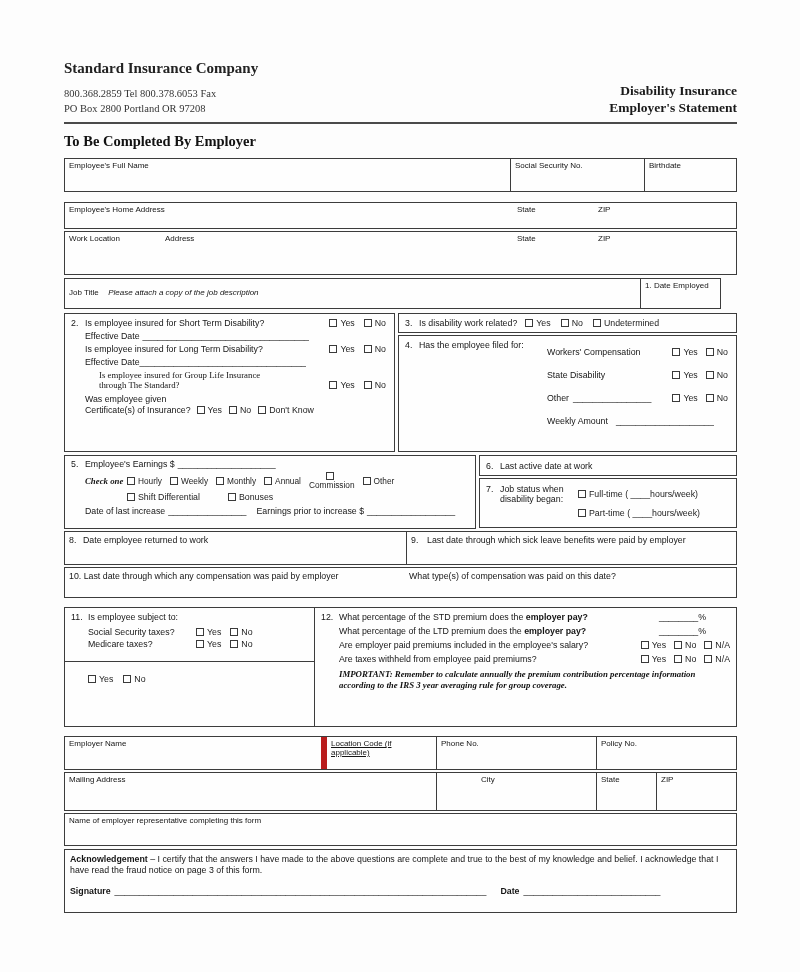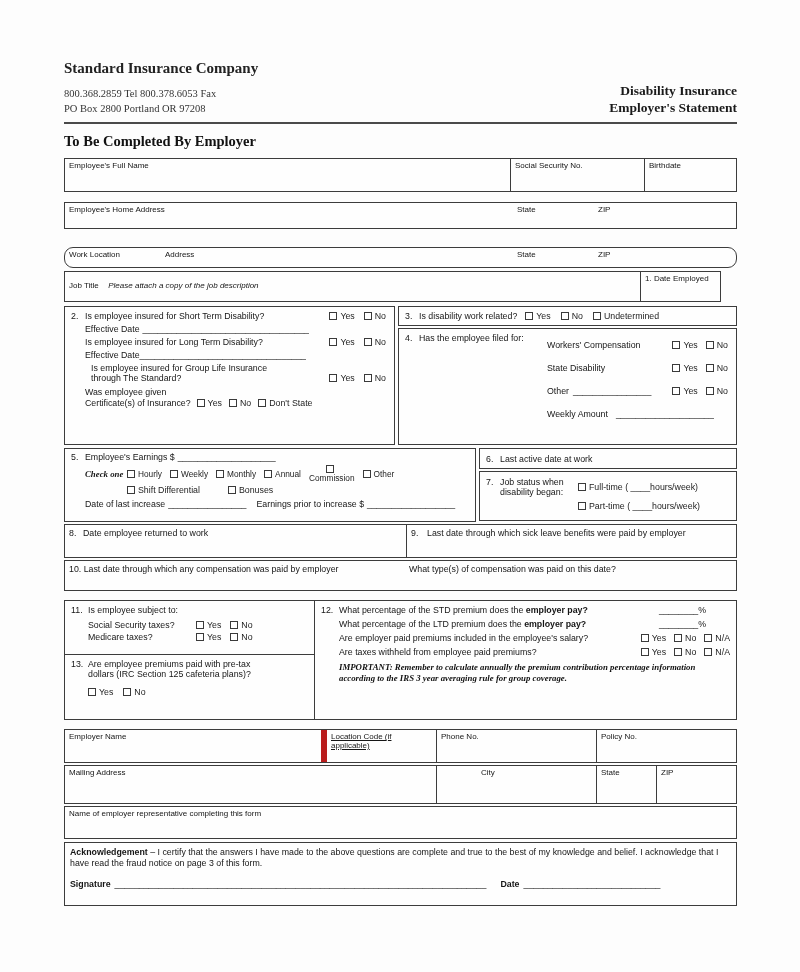--- a/index.html
+++ b/index.html
@@ -76,21 +76,21 @@
         <div class="c c2 lbl">Social Security No.</div>
         <div class="c c3 lbl">Birthdate</div>
       </div>
 
       <div class="box" style="height:27px; margin-top:10px;">
         <span class="lbl abs" style="left:4px;">Employee's Home Address</span>
         <span class="lbl abs" style="left:452px;">State</span>
         <span class="lbl abs" style="left:533px;">ZIP</span>
       </div>
 
-      <div class="box" style="height:21px; margin-top:18px;border-radius:9px;">
+      <div class="box" style="height:44px; margin-top:2px;">
         <span class="lbl abs" style="left:4px;">Work Location</span>
         <span class="lbl abs" style="left:100px;">Address</span>
         <span class="lbl abs" style="left:452px;">State</span>
         <span class="lbl abs" style="left:533px;">ZIP</span>
       </div>
 
       <div class="box" style="height:31px; margin-top:3px; width:657px; display:flex;">
         <div class="bcell" style="flex:1;">
           <span class="lbl">Job Title</span>
           <span class="lbl it" style="margin-left:5px;">Please attach a copy of the job description</span>
@@ -127,21 +127,21 @@
           <span class="cbg" style="margin-left:9px;">
               <span class="cb"></span>
               <span>No</span>
             </span>
         </div>
         <div class="q2line" style="margin-left:14px;">
           <span class="q">Effective Date</span>
           <span class="q blank">__________________________________</span>
         </div>
         <div class="q2line" style="align-items:flex-end;">
-          <span style="margin-left:20px;">
+          <span style="margin-left:28px;font-family:Liberation Serif, serif;">
             <span class="q" style="display:block;">Is employee insured for Group Life Insurance</span>
             <span class="q" style="display:block;">through The Standard?</span>
           </span>
           <span class="cbg mla">
               <span class="cb"></span>
               <span>Yes</span>
             </span>
           <span class="cbg" style="margin-left:9px;">
               <span class="cb"></span>
               <span>No</span>
@@ -155,21 +155,21 @@
           <span class="cbg" style="margin-left:6px;">
               <span class="cb"></span>
               <span>Yes</span>
             </span>
           <span class="cbg" style="margin-left:7px;">
               <span class="cb"></span>
               <span>No</span>
             </span>
           <span class="cbg" style="margin-left:7px;">
               <span class="cb"></span>
-              <span>Don't State</span>
+              <span>Don't Know</span>
             </span>
         </div>
       </div>
 
       <div style="width:339px; margin-left:3px;">
         <div class="box line" style="height:20px; padding:0 4px 0 6px;">
           <span class="q num">3.</span>
           <span class="q">Is disability work related?</span>
           <span class="cbg" style="margin-left:8px;">
               <span class="cb"></span>
@@ -353,27 +353,20 @@
                 <span class="cb"></span>
                 <span>Yes</span>
               </span>
             <span class="cbg" style="margin-left:9px;">
                 <span class="cb"></span>
                 <span>No</span>
               </span>
           </div>
         </div>
         <div class="box" style="height:66px; margin-top:-1px; padding:4px 4px 2px 6px;">
-          <div class="line" style="align-items:flex-start;">
-            <span class="q num" style="width:17px;">13.</span>
-            <span>
-              <span class="q" style="display:block;">Are employee premiums paid with pre-tax</span>
-              <span class="q" style="display:block;">dollars (IRC Section 125 cafeteria plans)?</span>
-            </span>
-          </div>
           <div class="line" style="margin-top:8px; margin-left:17px;">
             <span class="cbg">
                 <span class="cb"></span>
                 <span>Yes</span>
               </span>
             <span class="cbg" style="margin-left:10px;">
                 <span class="cb"></span>
                 <span>No</span>
               </span>
           </div>

